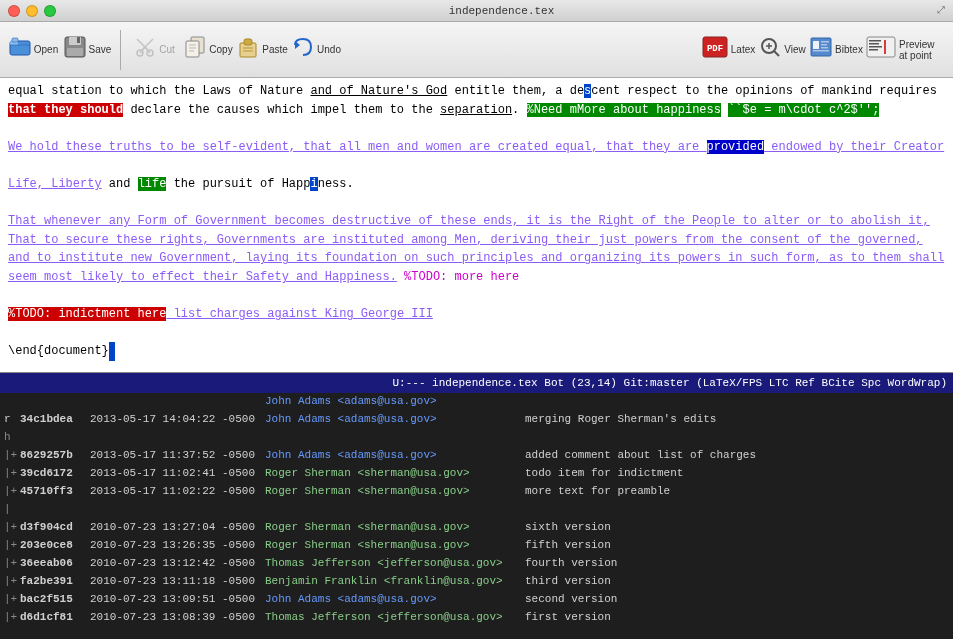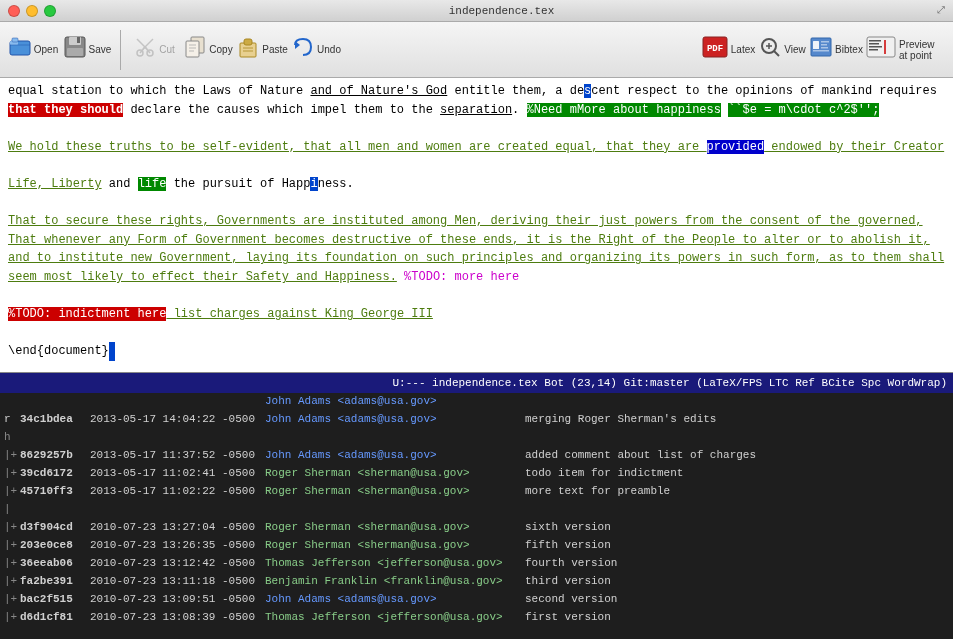--- a/index.html
+++ b/index.html
@@ -53,21 +53,21 @@
       background: #fff;
       height: 295px;
       overflow: hidden;
       position: relative;
       font-size: 12px;
       line-height: 1.5;
       padding: 4px 8px;
       border-bottom: 1px solid #888;
     }
     .underline { text-decoration: underline; }
-    .text-red { color: #4d7c0f; }
+    .text-red { color: #8b5cf6; }
     .text-magenta { color: #cc00cc; }
     .line { display: block; min-height: 18px; font-family: Liberation Mono, monospace; }
 
     
     .mode-line {
       background: #1a1a7a;
       color: #fff;
       height: 20px;
       display: flex;
       align-items: center;
@@ -252,22 +252,22 @@
 
         <div class="line"><span class="text-red underline">We hold these truths to be self-evident, that all men and women are created equal, that they are </span><span style="background:#0000cc;color:#fff;">provided</span><span class="text-red underline"> endowed by their Creator</span></div>
 
 
         <div class="line">&nbsp;</div>
 
         <div class="line"><span class="text-red underline">Life, Liberty</span><span> and </span><span style="background:#008800;color:#fff;">life</span><span> the pursuit of Happ</span><span style="background:#0044cc;color:#fff;">i</span><span>ness.</span></div>
 
         <div class="line">&nbsp;</div>
 
+        <div class="line"><span class="text-red underline">That whenever any Form of Government becomes destructive of these ends, it is the Right of the People to alter or to abolish it,</span></div>
         <div class="line"><span class="text-red underline">That to secure these rights, Governments are instituted among Men, deriving their just powers from the consent of the governed,</span></div>
-        <div class="line"><span class="text-red underline">That whenever any Form of Government becomes destructive of these ends, it is the Right of the People to alter or to abolish it,</span></div>
         <div class="line"><span class="text-red underline">and to institute new Government, laying its foundation on such principles and organizing its powers in such form, as to them shall</span></div>
         <div class="line"><span class="text-red underline">seem most likely to effect their Safety and Happiness.</span><span class="text-magenta"> %TODO: more here</span></div>
 
         <div class="line">&nbsp;</div>
 
         <div class="line"><span style="background:#cc0000;color:#fff;">%TODO: indictment here</span><span class="text-red underline"> list charges against King George III</span></div>
 
         <div class="line">&nbsp;</div>
 
         <div class="line"><span>\end{document}</span><span style="background:#0044cc;color:#fff;display:inline-block;width:6px;">&nbsp;</span></div>

